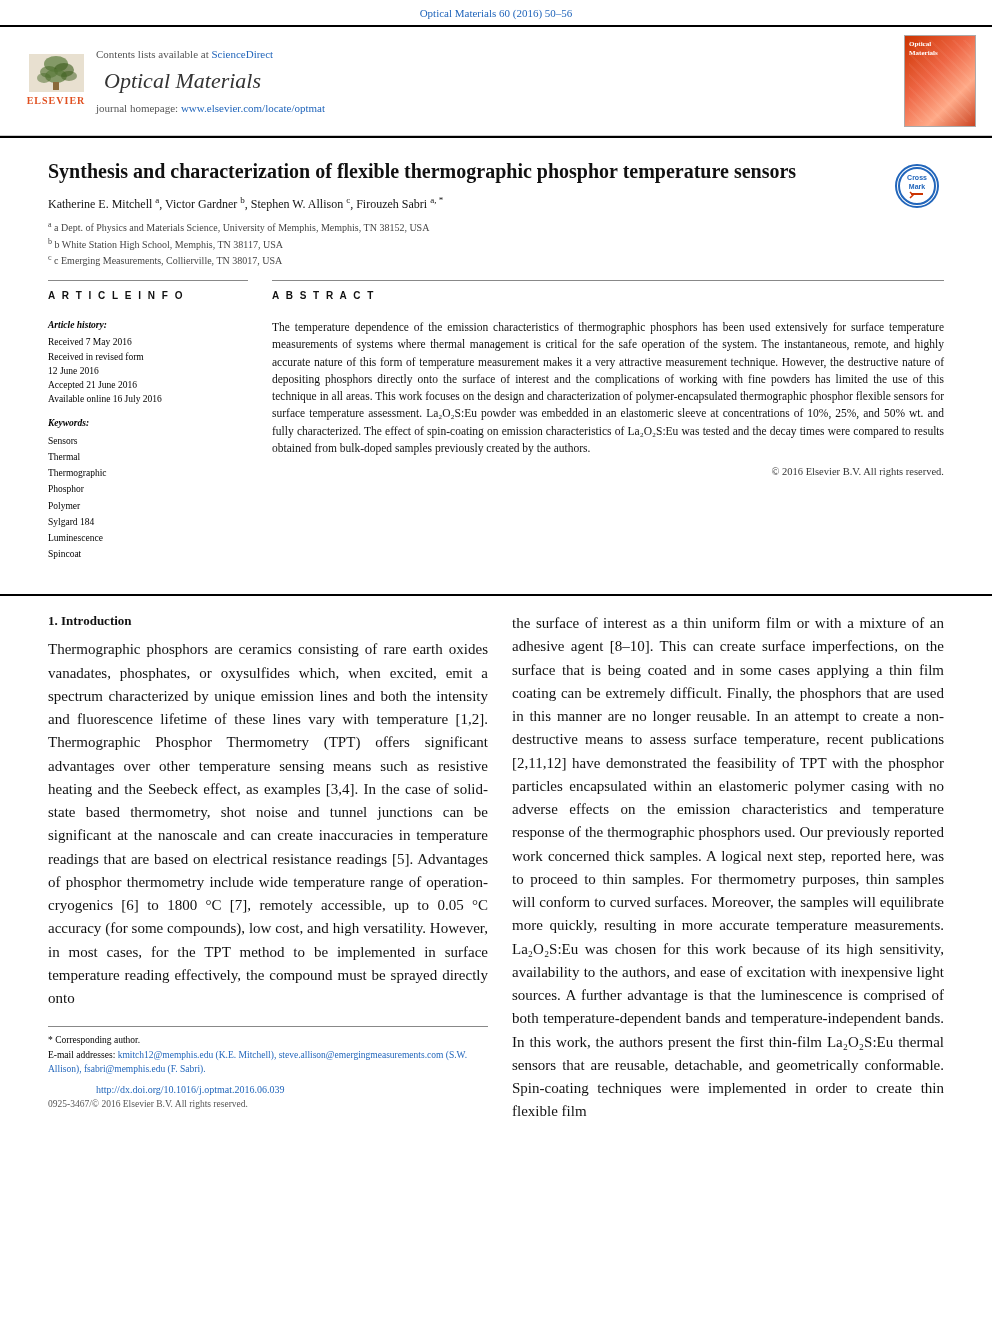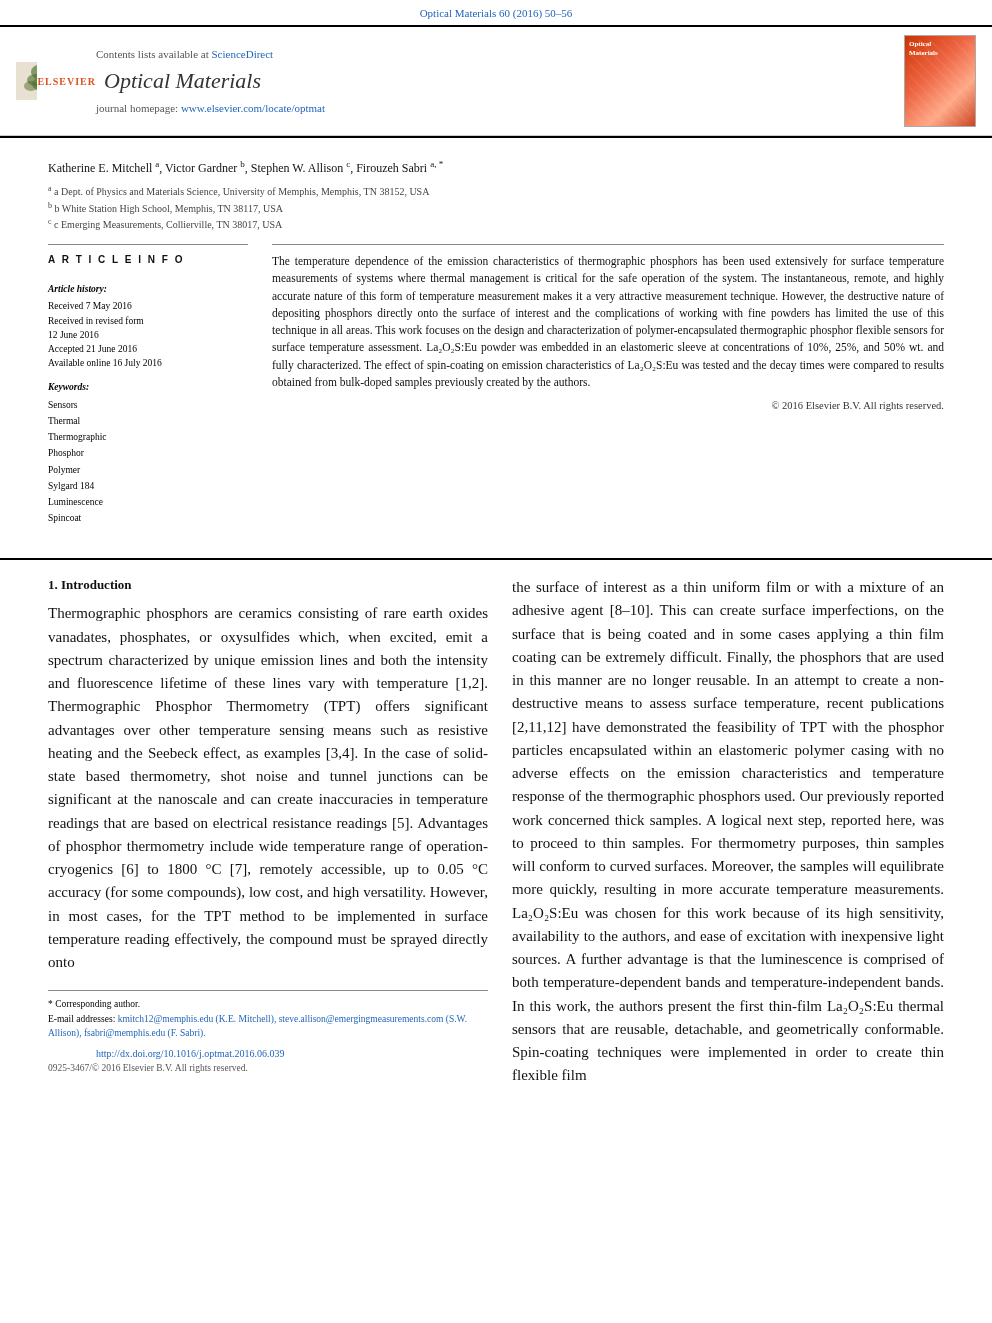--- a/index.html
+++ b/index.html
@@ -31,20 +31,21 @@
     }
     .journal-header-left {
       display: flex;
       align-items: center;
       gap: 12px;
     }
     .elsevier-logo {
       width: 80px;
       height: 55px;
       display: flex;
+      flex-direction: column;
       align-items: center;
       justify-content: center;
     }
     .elsevier-logo .tree-img {
       width: 55px;
       height: 38px;
       background: #e8e0d0;
       position: relative;
       overflow: hidden;
     }
@@ -323,20 +324,34 @@
       <span>journal homepage:</span>
       <a>www.elsevier.com/locate/optmat</a>
     </div>
   </div>
   <div class="journal-cover">
     <div class="journal-cover-inner"></div>
   </div>
 </div>
 
 <div class="article-container">
+  <div class="article-title">
+    <span>Synthesis and characterization of flexible thermographic phosphor temperature sensors</span>
+    <div class="crossmark">
+      <div class="crossmark-icon">
+        <svg width="40" height="40" viewBox="0 0 40 40">
+          <circle cx="20" cy="20" r="18" fill="white" stroke="#2266bb" stroke-width="2"></circle>
+          <text x="20" y="14" text-anchor="middle" font-size="7" font-family="Arial" fill="#2266bb" font-weight="bold">Cross</text>
+          <text x="20" y="23" text-anchor="middle" font-size="7" font-family="Arial" fill="#2266bb" font-weight="bold">Mark</text>
+          <line x1="14" y1="28" x2="26" y2="28" stroke="#cc3300" stroke-width="2"></line>
+          <polyline points="13,26 16,29 13,32" fill="none" stroke="#cc3300" stroke-width="1.5"></polyline>
+        </svg>
+      </div>
+    </div>
+  </div>
 
   <div class="authors">
     Katherine E. Mitchell <sup>a</sup>, Victor Gardner <sup>b</sup>, Stephen W. Allison <sup>c</sup>, Firouzeh Sabri <sup>a, *</sup>
   </div>
 
   <div class="affiliations">
     <div><sup>a</sup> <span>a  Dept. of Physics and Materials Science, University of Memphis, Memphis, TN 38152, USA</span></div>
     <div><sup>b</sup> <span>b  White Station High School, Memphis, TN 38117, USA</span></div>
     <div><sup>c</sup> <span>c  Emerging Measurements, Collierville, TN 38017, USA</span></div>
   </div>
@@ -363,20 +378,21 @@
           <div class="keyword-item">Polymer</div>
           <div class="keyword-item">Sylgard 184</div>
           <div class="keyword-item">Luminescence</div>
           <div class="keyword-item">Spincoat</div>
         </div>
       </div>
     </div>
 
     <div class="right-col">
       <div class="abstract-section">
+        <div class="section-heading">A B S T R A C T</div>
         <div class="abstract-text">
           <span>The temperature dependence of the emission characteristics of thermographic phosphors has been used extensively for surface temperature measurements of systems where thermal management is critical for the safe operation of the system. The instantaneous, remote, and highly accurate nature of this form of temperature measurement makes it a very attractive measurement technique. However, the destructive nature of depositing phosphors directly onto the surface of interest and the complications of working with fine powders has limited the use of this technique in all areas. This work focuses on the design and characterization of polymer-encapsulated thermographic phosphor flexible sensors for surface temperature assessment. La₂O₂S:Eu powder was embedded in an elastomeric sleeve at concentrations of 10%, 25%, and 50% wt. and fully characterized. The effect of spin-coating on emission characteristics of La₂O₂S:Eu was tested and the decay times were compared to results obtained from bulk-doped samples previously created by the authors.</span>
         </div>
         <div class="copyright-line">© 2016 Elsevier B.V. All rights reserved.</div>
       </div>
     </div>
   </div>
 </div>
 
 <div class="main-content">

